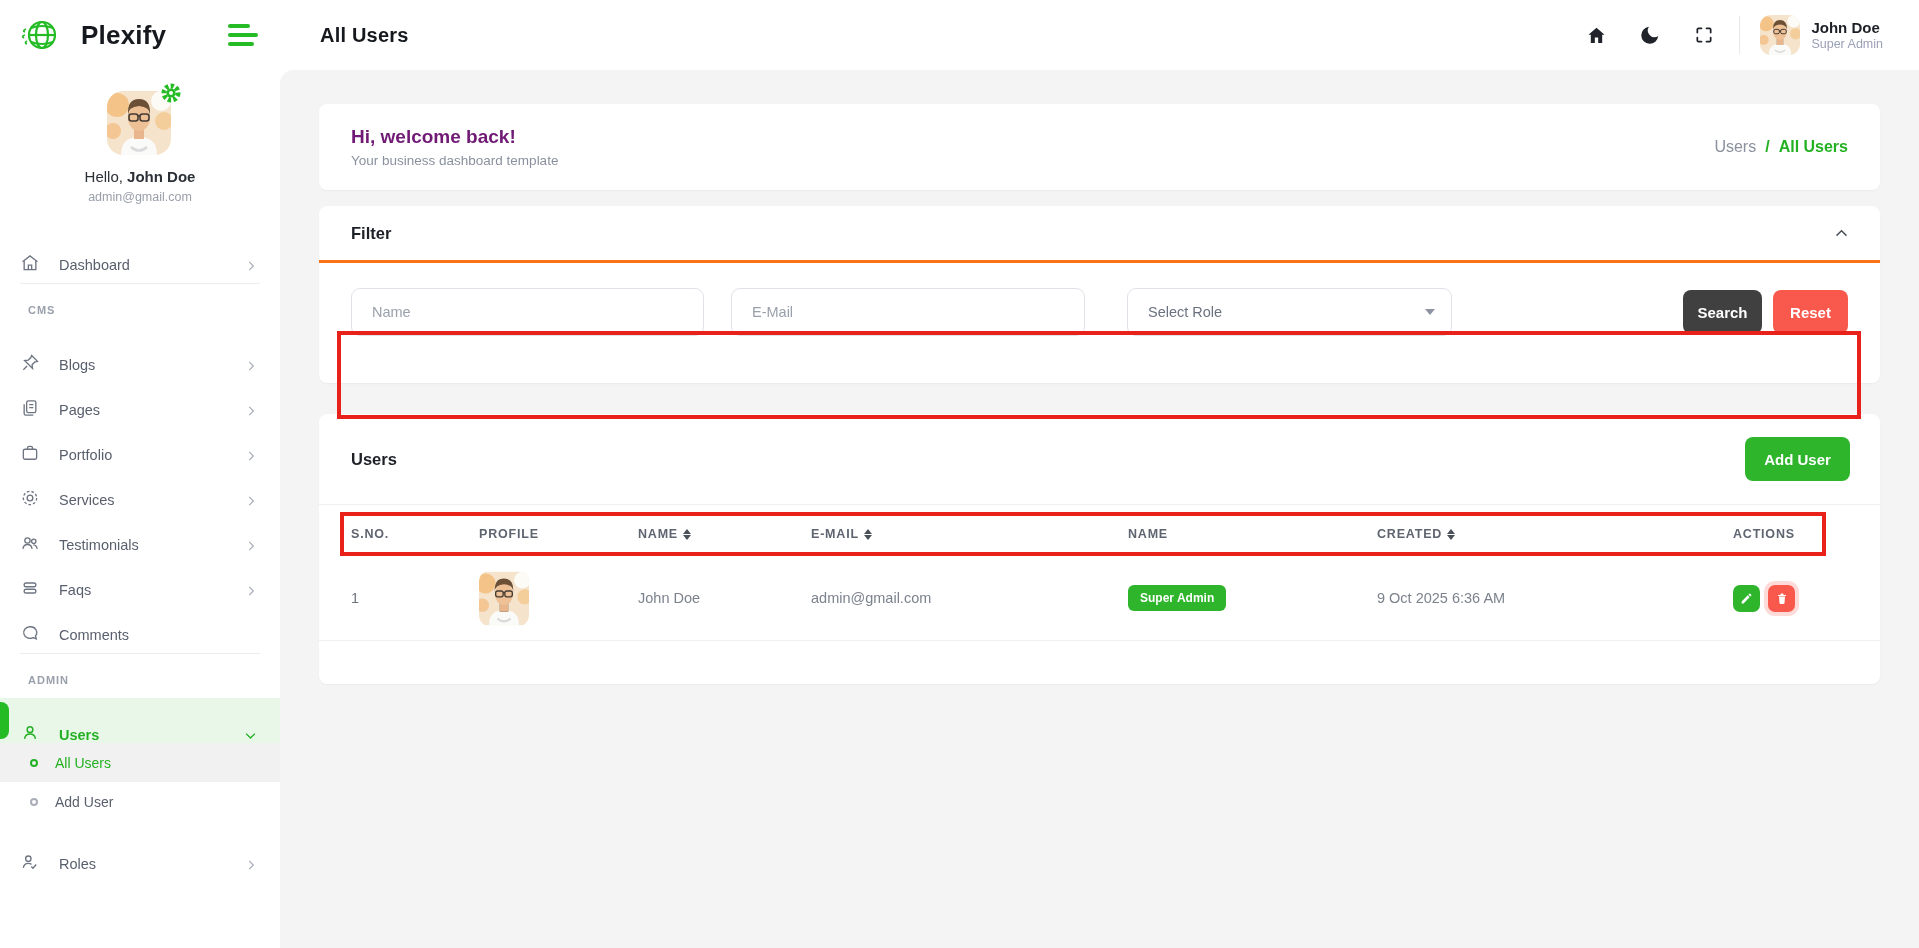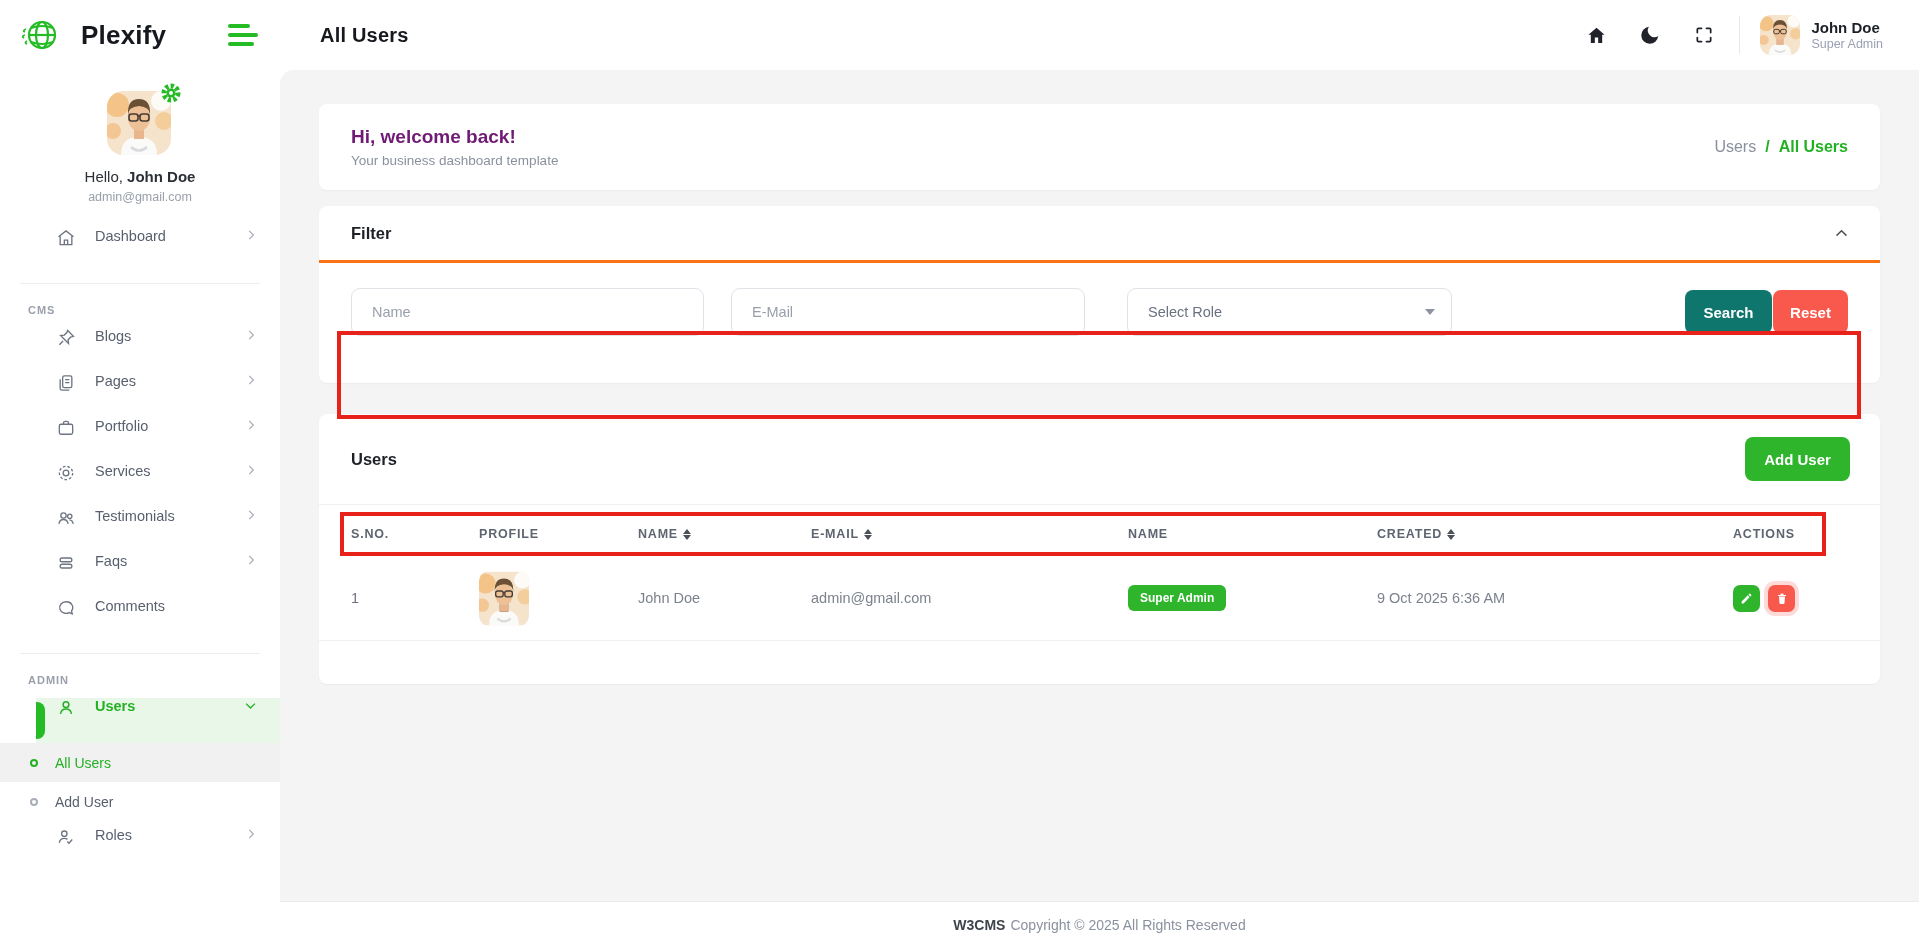--- a/index.html
+++ b/index.html
@@ -17,21 +17,21 @@
 
   .side-user { text-align:center; padding-top:21px; }
   .side-avatar-wrap { position:relative; width:66px; height:64px; margin:0 auto; }
   .avatar-img { border-radius:16px; overflow:hidden; display:block; }
   .gear-badge { position:absolute; top:-8px; right:-8px; }
   .side-user-name { margin-top:13px; font-size:15px; color:#2b2f36;text-align:center; }
   .side-user-name b { font-weight:bold; }
   .side-user-email { margin-top:5px; font-size:12.5px; color:#9aa0ab; }
 
   .side-nav { margin-top:24px; }
-  .nav-item { height:45px; display:flex; align-items:flex-start; padding:0 22px 0 20px; cursor:pointer; position:relative;margin-left:36px; }
+  .nav-item { height:45px; display:flex; align-items:flex-end; padding:0 22px 0 20px; cursor:pointer; position:relative; }
   .nav-item .nav-icon { width:20px; height:20px; display:flex; }
   .nav-item .nav-label { margin-left:19px; font-size:14.5px; color:#585f6d; }
   .nav-item .nav-caret { margin-left:auto; display:flex; }
   .nav-divider { border-top:1px solid #ececec; margin:10px 20px; }
   .nav-section { font-size:11px; letter-spacing:1px; color:#9aa0ab; padding:10px 0 12px 28px; font-weight:bold; }
   .nav-item.active { background:#e9f7e9; }
   .nav-item.active::before { content:""; position:absolute; left:0; top:4px; bottom:4px; width:9px; background:#25bb25; border-radius:0 8px 8px 0; }
   .nav-item.active .nav-label { color:#23b123; font-weight:bold; }
   .sub-item { height:39px; display:flex; align-items:center; padding-left:30px; cursor:pointer; font-size:14px; color:#585f6d; }
   .sub-item .bullet { width:8px; height:8px; border-radius:50%; border:2px solid #a9aeb8; margin-right:17px; }
@@ -71,21 +71,21 @@
   .annotation-box { position:absolute; border:4px solid #e8221b; pointer-events:none; }
   .ann-filter { left:18px; right:19px; top:68px; height:88px; }
   .f-input { height:48px; border:1px solid #dfe3e8; border-radius:9px; padding:0 20px; font-size:14.5px; color:#3a4048; background:#fff; outline:none; font-family:"Liberation Sans", sans-serif; }
   .f-input::placeholder { color:#9aa0ab; }
   .in-name { width:353px; margin-right:27px; }
   .in-email { width:354px; margin-right:42px; }
   .f-select { width:325px; height:48px; border:1px solid #dfe3e8; border-radius:9px; padding:0 16px 0 20px; display:flex; align-items:center; justify-content:space-between; font-size:14.5px; color:#6a7180; cursor:pointer; background:#fff; }
   .f-select .caret { width:0; height:0; border-left:5px solid transparent; border-right:5px solid transparent; border-top:6px solid #8d93a0; }
   .f-spacer { flex:1; }
   .btn { border:none; border-radius:8px; color:#fff; font-size:15px; font-weight:bold; cursor:pointer; font-family:"Liberation Sans", sans-serif; }
-  .btn-search { width:87px; height:44px; background:#0f766e; margin:2px 1px 0 0; }
+  .btn-search { width:79px; height:44px; background:#404040; margin:2px 11px 0 0; }
   .btn-reset { width:75px; height:44px; background:#f9594d; margin-top:2px; }
 
   
   .users-card { margin-top:31px; height:270px; }
   .users-head { height:91px; display:flex; align-items:center; padding:0 30px 0 32px; border-bottom:1px solid #eef0f2; }
   .btn-adduser { margin-left:auto; width:105px; height:44px; background:#2eb52c; }
   .thead-wrap { position:relative; margin-top:7px; height:44px; }
   .ann-thead { left:21px; right:54px; top:0; bottom:0; }
   .t-grid { display:grid; grid-template-columns:128px 159px 173px 317px 249px 356px 1fr; align-items:center; padding:0 32px; }
   .thead-row { height:44px; }
@@ -486,17 +486,13 @@
             <svg width="12" height="13" viewBox="0 0 24 24" fill="#fff">
                 <path d="M6 8h12l-1 13a2 2 0 0 1-2 1.8H9A2 2 0 0 1 7 21L6 8zM9 3.5A1.5 1.5 0 0 1 10.5 2h3A1.5 1.5 0 0 1 15 3.5V5h5v2H4V5h5V3.5z"></path>
               </svg>
           </button>
         </div>
       </div>
     </div>
 
   </section>
 
-  <footer class="footer">
-    <b>W3CMS</b>
-    <span>Copyright © 2025 All Rights Reserved</span>
-  </footer>
 </div>
 
 </body></html>

